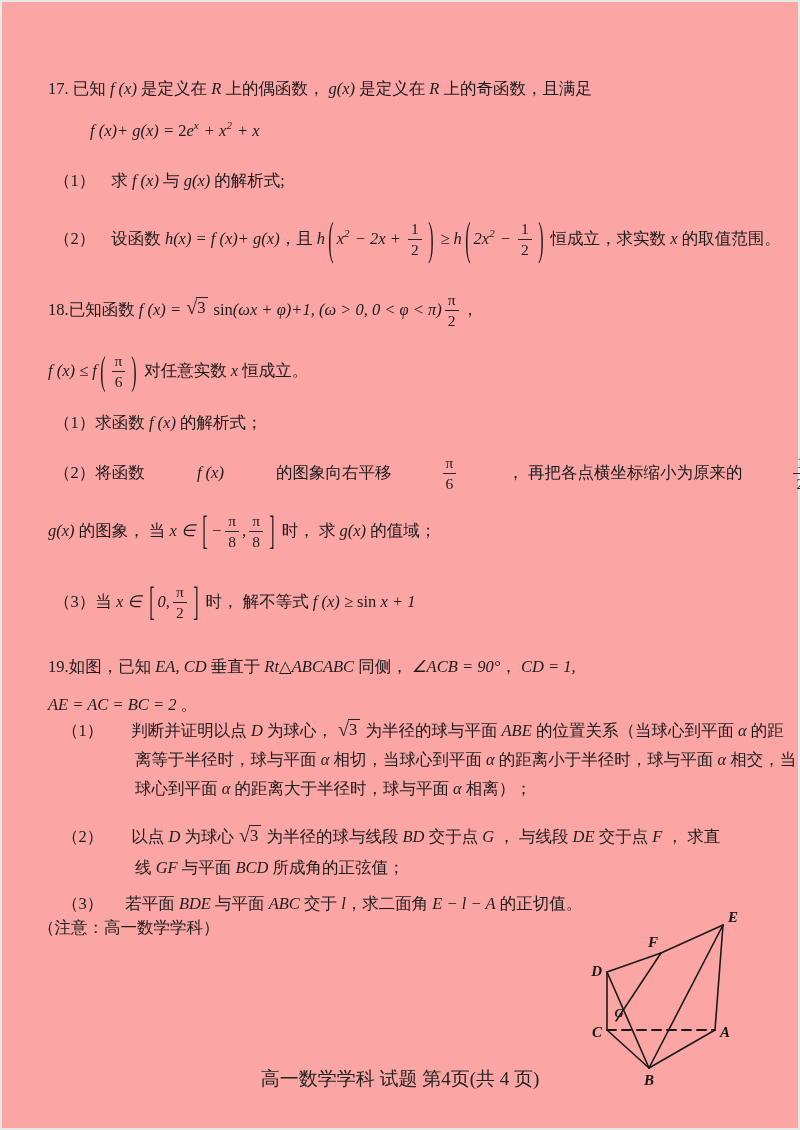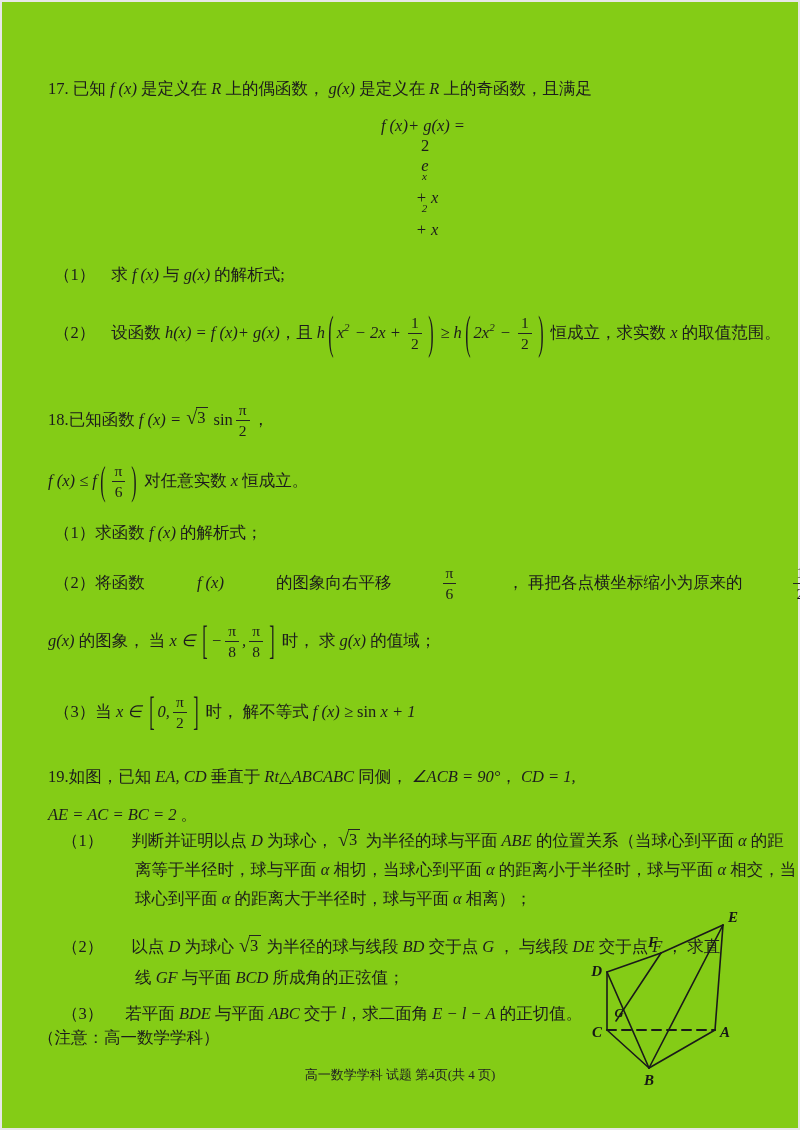--- a/index.html
+++ b/index.html
@@ -1,17 +1,17 @@
 <!DOCTYPE html>
 <html><head>
 <meta charset="utf-8">
 <style>
   html,body{margin:0;padding:0;background:#ffffff;}
   .page{
-    position:relative;width:800px;height:1130px;background:#84cc16;
+    position:relative;width:800px;height:1130px;background:#fca5a5;
     font-family:"Liberation Serif",serif;color:#1c1c1c;font-size:16.5px;
     overflow:hidden;box-shadow:inset 0 0 0 2px #e7e7e7;
   }
   .content{position:absolute;left:48px;top:74px;width:712px;}
 
   
   .line{display:flex;align-items:center;flex-wrap:nowrap;}
   .line > span{flex:0 0 auto;}
   .line .tk-txt,.line .tk-m{white-space:pre;}
 
@@ -35,44 +35,44 @@
   .tk-sqrt .rad{font-size:20px;line-height:1;transform:translateY(-2px);}
   .tk-sqrt .radc{border-top:1.4px solid #242424;padding:0 3px 0 1px;margin-left:-1px;
                  line-height:1.25;transform:translateY(-2px);}
 
   .tk-big,.tk-bigb{display:inline-block;font-family:"Liberation Serif",serif;
                    font-size:17px;line-height:1;vertical-align:middle;margin:0 3px;
                    transform-origin:50% 50%;}
 
   
   #b-q17-intro{margin-top:4px;}
-  #b-q17-formula{margin-top:16px;margin-left:42px;min-height:30px;flex-direction:column;}
+  #b-q17-formula{margin-top:16px;margin-left:42px;min-height:30px;}
   #b-q17-p1{margin-top:24px;margin-left:6px;}
   #b-q17-p2{margin-top:18px;margin-left:6px;min-height:58px;}
-  #b-q18-intro1{margin-top:32px;min-height:52px;}
+  #b-q18-intro1{margin-top:16px;min-height:52px;}
   #b-q18-intro2{margin-top:6px;min-height:58px;}
   #b-q18-p1{margin-top:12px;margin-left:6px;}
   #b-q18-p2a{margin-top:12px;margin-left:6px;min-height:54px;gap:48px;}
   #b-q18-p2b{margin-top:4px;min-height:54px;}
   #b-q18-p3{margin-top:16px;margin-left:6px;min-height:56px;align-items:center;}
   #b-q19-intro1{margin-top:26px;}
   #b-q19-intro2{margin-top:16px;}
   #b-q19-p1{width:664px;}
   #b-q19-p2{margin-top:18px;width:590px;line-height:31px;}
   #b-q19-p3{margin-top:10px;margin-left:14px;}
   #b-q19-note{margin-top:2px;margin-left:-10px;}
 
   .figure{position:absolute;left:578px;top:900px;width:175px;height:195px;}
   .figure svg{display:block;width:175px;height:195px;}
   .figure text{font-family:"Liberation Serif",serif;font-style:italic;font-weight:bold;
                font-size:15px;fill:#161616;}
   .figure text.small{font-size:12.5px;}
 
   .footer{position:absolute;left:0;top:1066px;width:100%;text-align:center;
-          font-size:13px;color:#222;}
+          font-size:19px;color:#222;}
 </style>
 </head>
 <body>
 
 <div class="page">
   <div class="content">
 
     <div class="line" id="b-q17-intro">
         <span class="tk-txt">17. 已知 </span>
         <span class="tk-m">f (x)</span>
@@ -134,20 +134,21 @@
       </div>
 
     <div class="line" id="b-q18-intro1">
         <span class="tk-txt">18.已知函数 </span>
         <span class="tk-m">f (x) = </span>
         <span class="tk-sqrt">
           <span class="rad">√</span>
           <span class="radc">3</span>
         </span>
         <span class="tk-txt"> sin</span>
+        <span class="tk-m">(ωx + φ)+1, (ω &gt; 0, 0 &lt; φ &lt; π)</span>
         <span class="tk-frac">
           <span class="fr-n">π</span>
           <span class="fr-d">2</span>
         </span>
         <span class="tk-txt">，</span>
       </div>
     <div class="line" id="b-q18-intro2">
         <span class="tk-m">f (x) ≤ f</span>
         <span class="tk-big" style="transform: scale(0.95, 2.3);">(</span>
         <span class="tk-frac">

